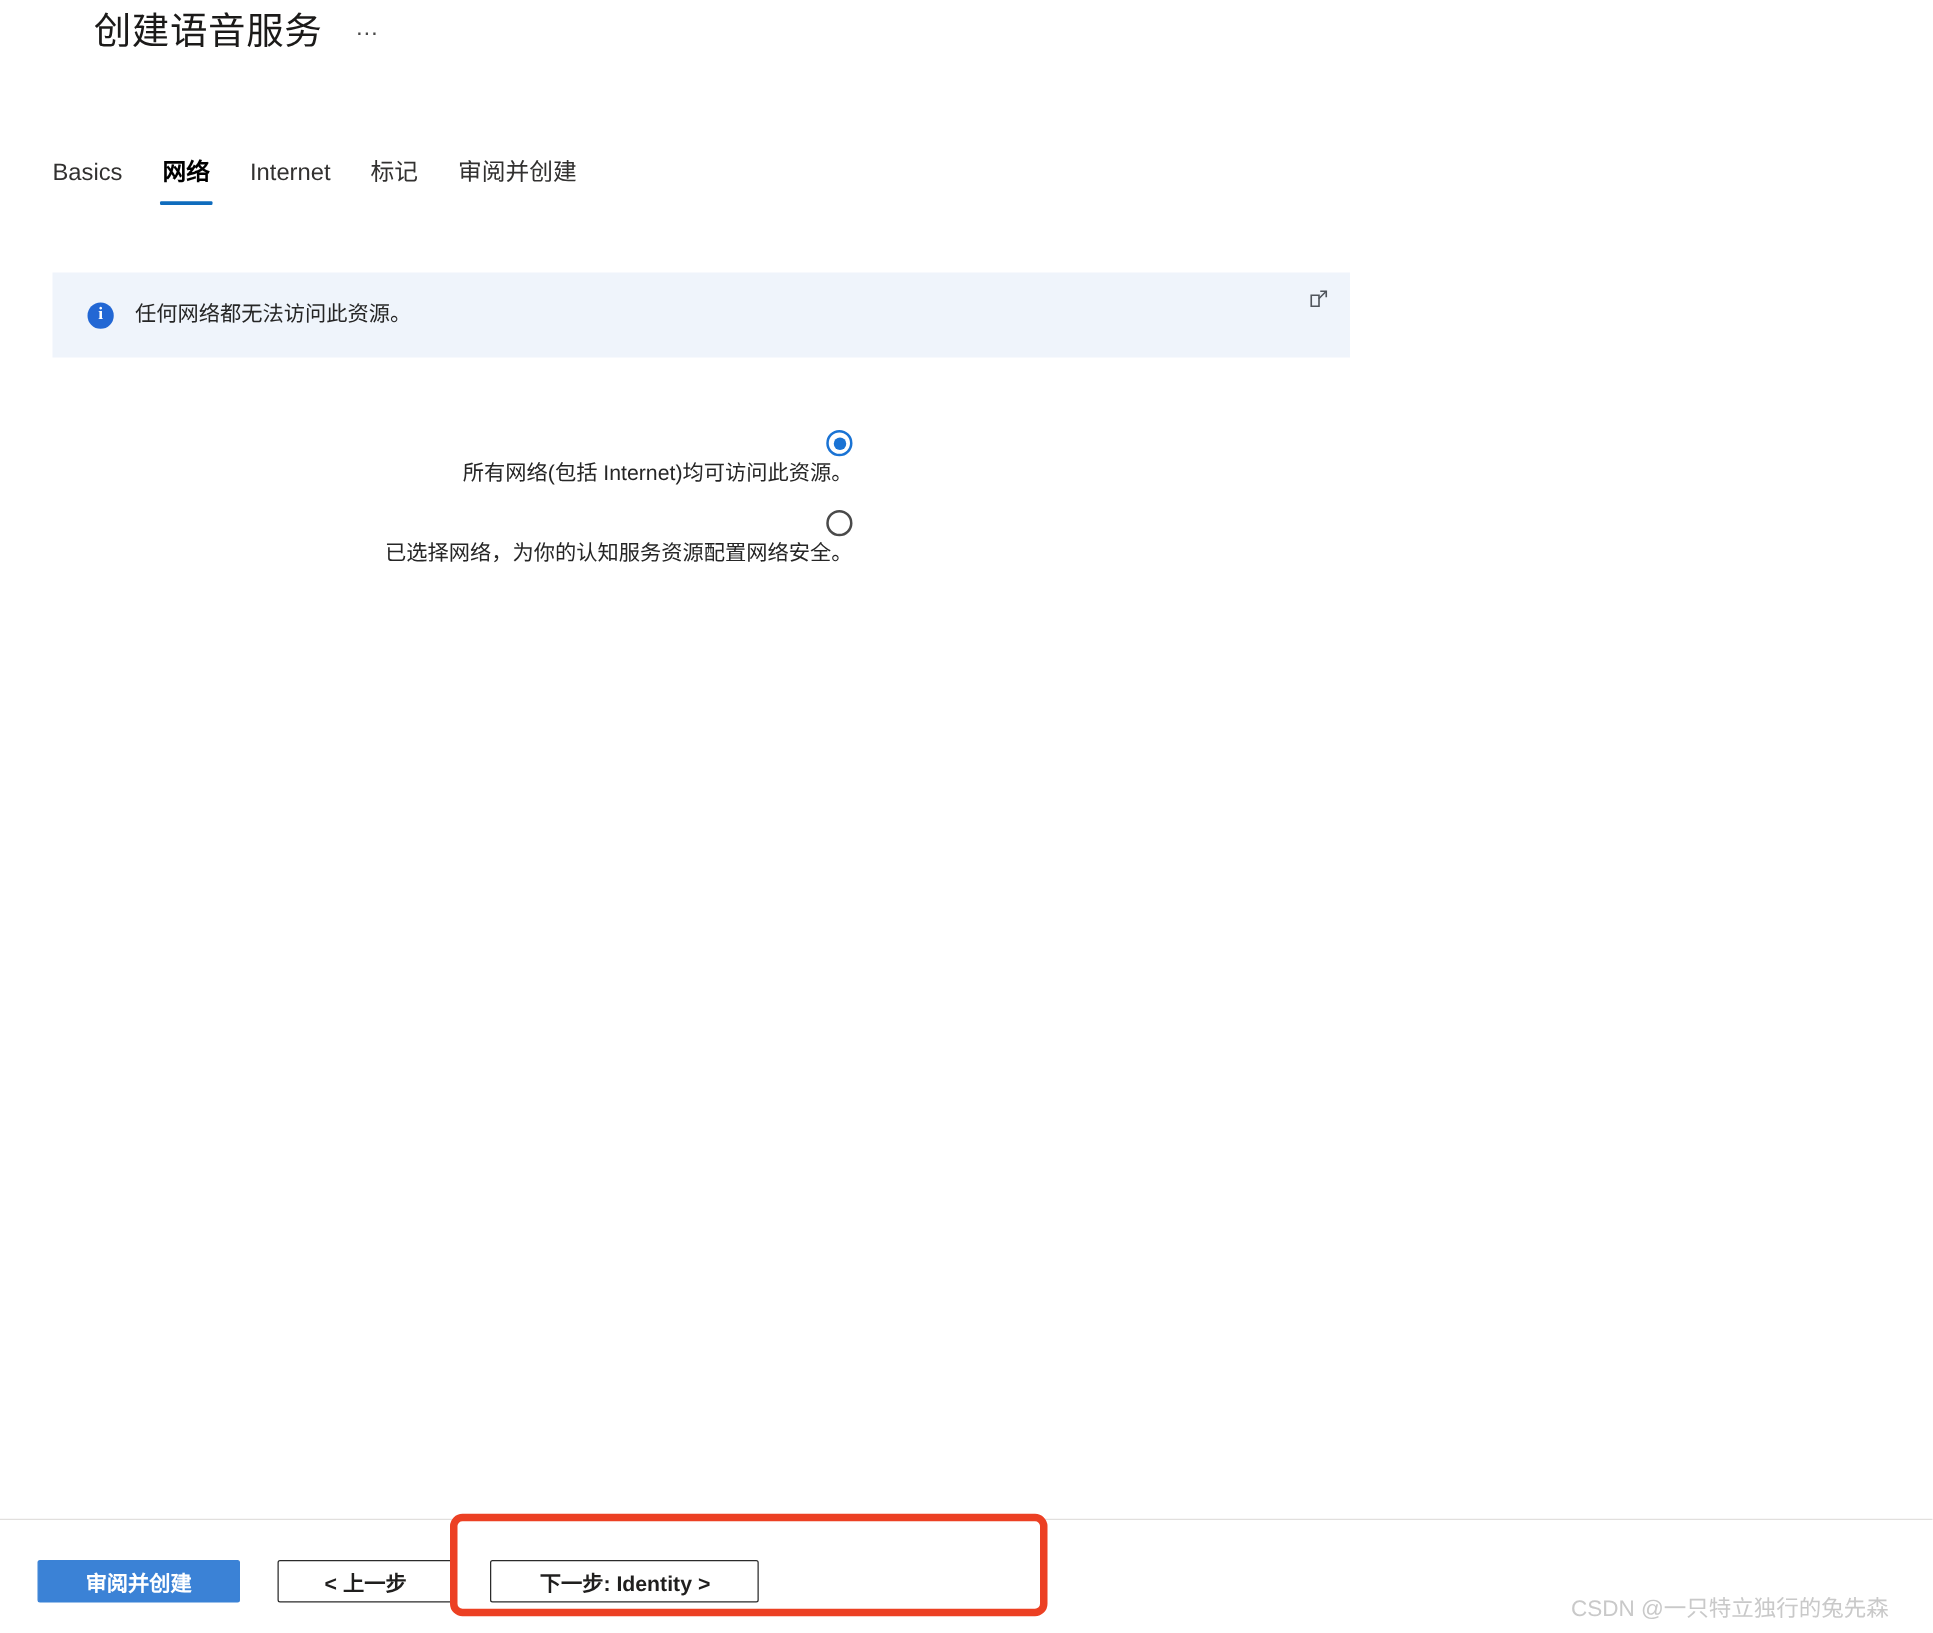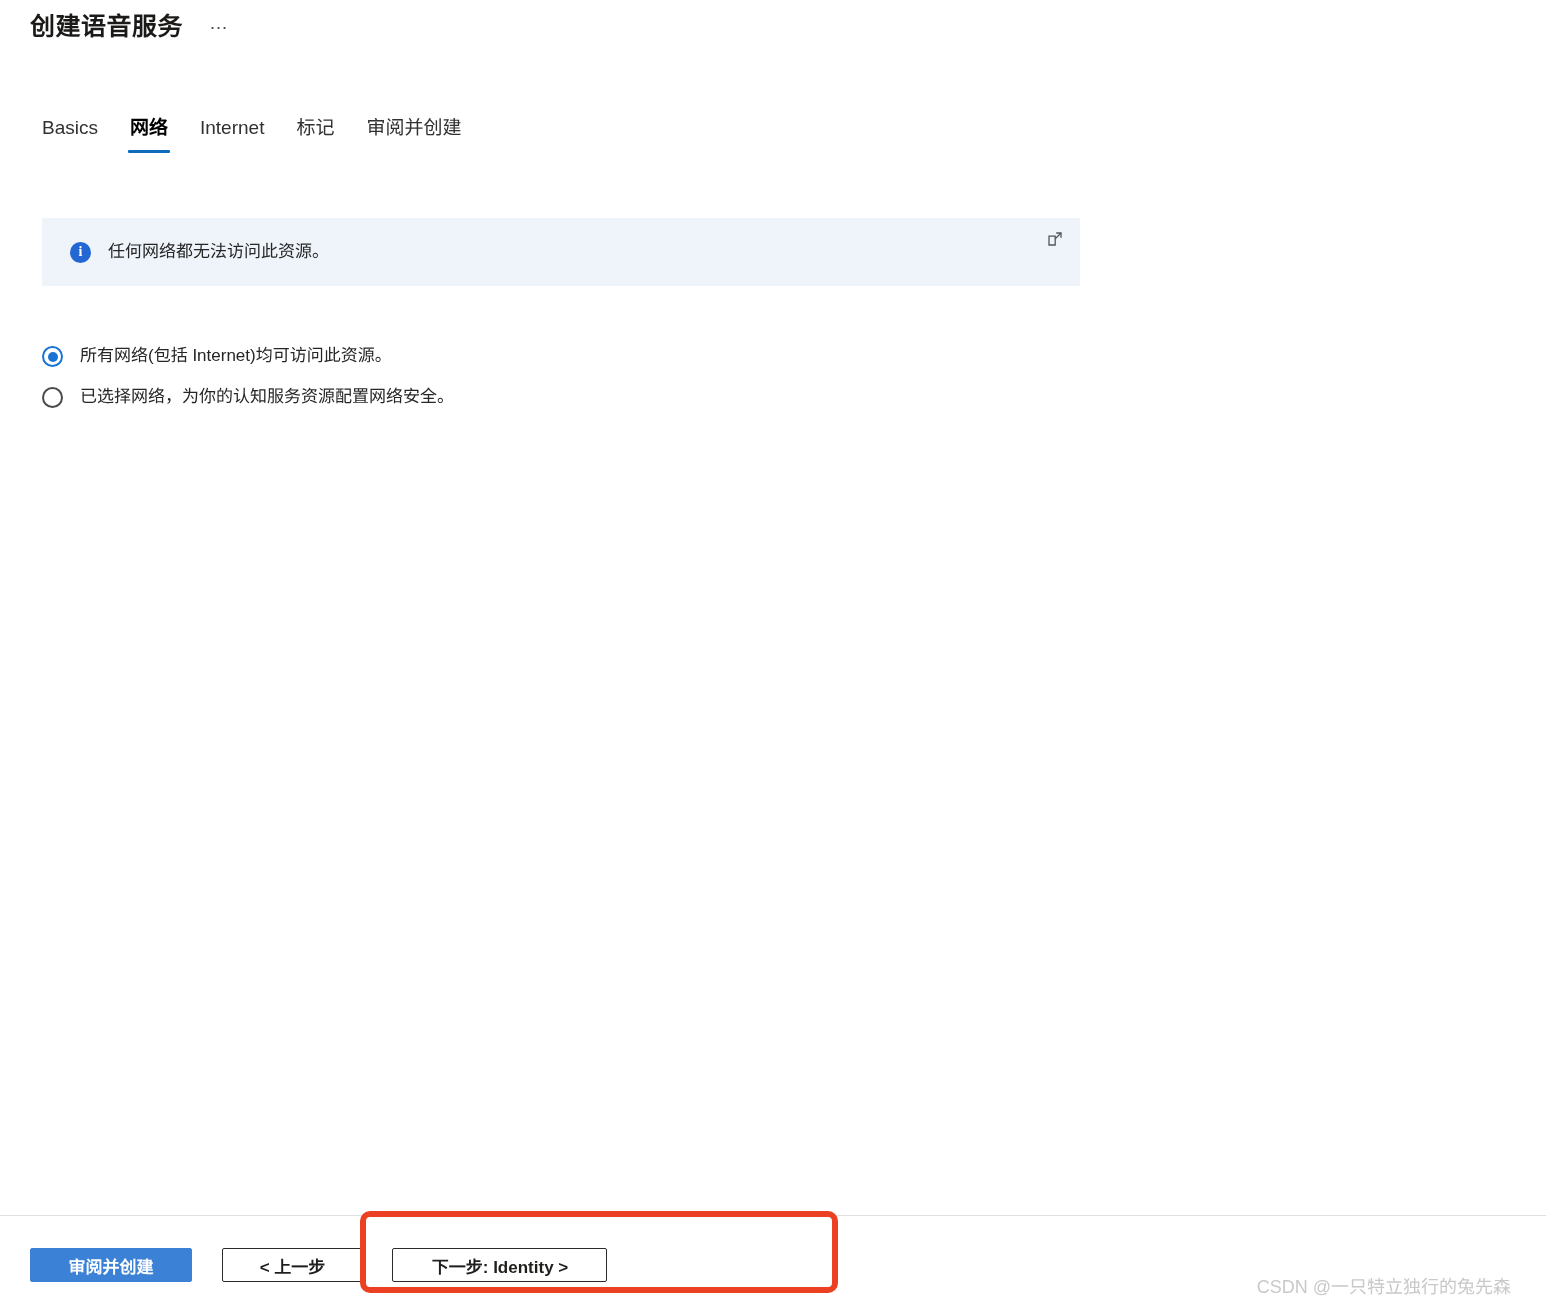--- a/index.html
+++ b/index.html
@@ -21,42 +21,43 @@
   
   .title-row {
     position: absolute;
     left: 30px;
     top: 6px;
     display: flex;
     align-items: center;
     gap: 22px;
   }
   .page-title {
-    font-size: 25px;
-    font-weight: 700;
+    font-size: 30px;
+    font-weight: 400;
     color: #1b1a19;
     letter-spacing: 0.5px;
     line-height: 40px;
     white-space: nowrap;
+    margin-left: 45px;
   }
   .ellipsis-menu {
     font-size: 19px;
     color: #4a4a4a;
     line-height: 14px;
     padding: 6px 4px 12px 4px;
     cursor: pointer;
     letter-spacing: 2px;
     user-select: none;
   }
 
   
   .tabs {
     position: absolute;
     left: 40px;
-    top: 115px;
+    top: 126px;
     display: flex;
     align-items: flex-end;
     gap: 0;
   }
   .tab {
     position: relative;
     font-size: 19px;
     line-height: 26px;
     color: #323130;
     padding: 0 16px 12px 16px;
@@ -151,23 +152,24 @@
   }
   .radio-group {
     flex: 1 1 auto;
     display: flex;
     flex-direction: column;
     gap: 14px;
     padding-top: 2px;
   }
   .radio-option {
     display: flex;
-    align-items: center;
+    align-items: flex-end;
     cursor: pointer;
     max-width: 640px;
+    flex-direction: column;
   }
   .radio-mark {
     flex: 0 0 auto;
     width: 21px;
     height: 21px;
     border-radius: 50%;
     border: 2px solid #4a4a4a;
     box-sizing: border-box;
     margin-top: 2px;
     background: #ffffff;

